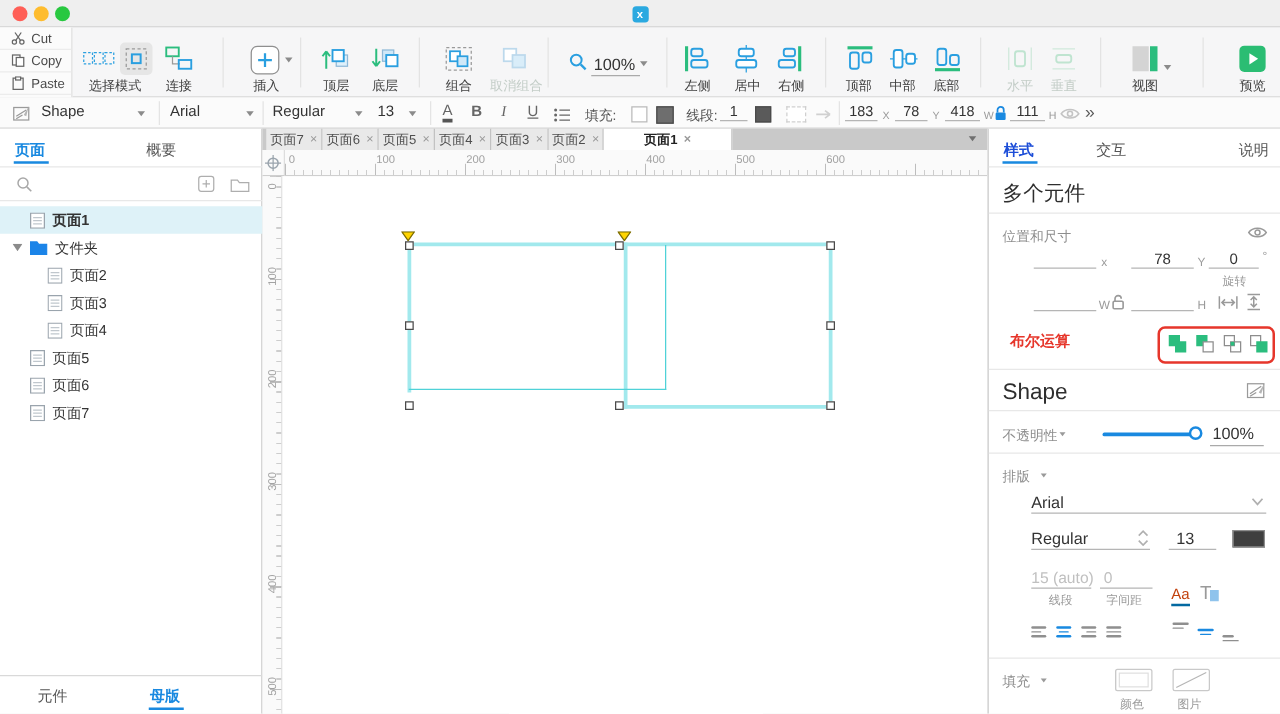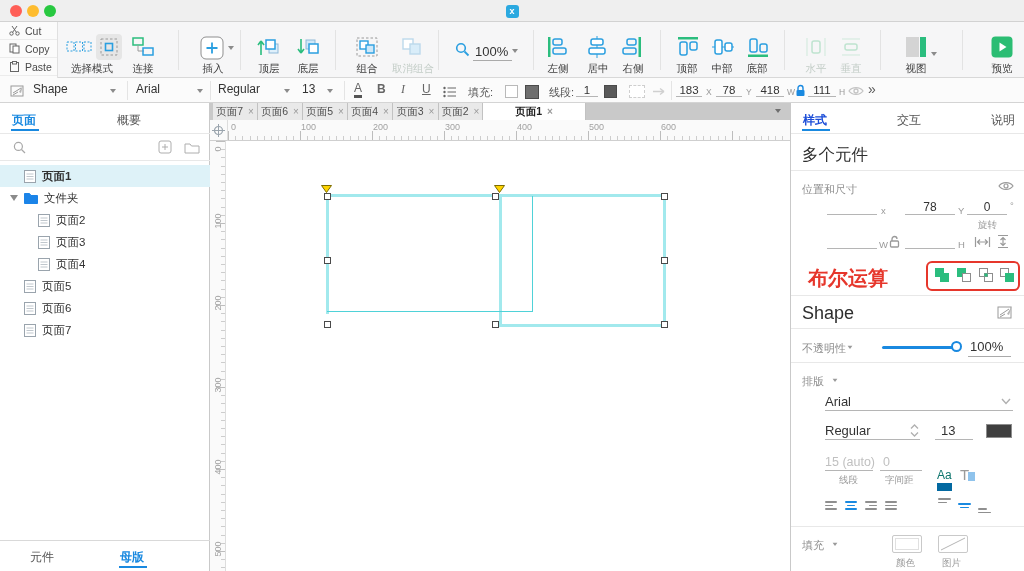--- a/index.html
+++ b/index.html
@@ -522,21 +522,21 @@
 <div class="handle" style="left:661px;top:193px"></div>
 <div class="handle" style="left:324px;top:257px"></div>
 <div class="handle" style="left:661px;top:257px"></div>
 <div class="handle" style="left:324px;top:321px"></div>
 <div class="handle" style="left:492px;top:321px"></div>
 <div class="handle" style="left:661px;top:321px"></div>
 
 <div class="abs inspector"></div>
 <span class="abs insp-tab active" style="left:803px;top:112px">样式</span>
 <div class="abs blue-underline" style="left:802px;top:129px;width:28px"></div>
-<span class="abs insp-tab" style="left:897px;top:112px">交互</span>
+<span class="abs insp-tab" style="left:877px;top:112px">交互</span>
 <span class="abs insp-tab" style="left:991px;top:112px">说明</span>
 <div class="abs hsep" style="left:791px;top:133px;width:233px"></div>
 
 <span class="abs big-head" style="left:802px;top:144px">多个元件</span>
 <div class="abs hsep" style="left:791px;top:170px;width:233px"></div>
 
 <span class="abs sec-label" style="left:802px;top:182px">位置和尺寸</span>
 <div class="abs" style="left:998px;top:180px">
   <svg width="16" height="12" viewBox="0 0 16 12">
       <path d="M1 6 C4 1.5 12 1.5 15 6 C12 10.5 4 10.5 1 6 Z" fill="none" stroke="#9a9a9a" stroke-width="1.2"></path>
@@ -566,21 +566,21 @@
   <svg width="17" height="12" viewBox="0 0 17 12">
       <path d="M1.5 1 V11 M15.5 1 V11 M3.5 6 H13.5 M6 3.5 L3.5 6 L6 8.5 M11 3.5 L13.5 6 L11 8.5" stroke="#9a9a9a" fill="none" stroke-width="1.2"></path>
     </svg>
 </div>
 <div class="abs" style="left:997px;top:234px">
   <svg width="12" height="15" viewBox="0 0 12 15">
       <path d="M1 1.5 H11 M1 13.5 H11 M6 3.5 V11.5 M3.5 6 L6 3.5 L8.5 6 M3.5 9 L6 11.5 L8.5 9" stroke="#9a9a9a" fill="none" stroke-width="1.2"></path>
     </svg>
 </div>
 
-<span class="abs red" style="left:808px;top:265px;font-size:20px;font-weight:bold">布尔运算</span>
+<span class="abs red" style="left:808px;top:265px;font-size:12px;font-weight:bold">布尔运算</span>
 <div class="redbox" style="left:926px;top:261px;width:94px;height:30px"></div>
 <div class="abs" style="left:934px;top:267px">
   <svg width="16" height="16" viewBox="0 0 16 16">
       <rect x="1" y="1" width="9" height="9" fill="#2bbd7e"></rect>
       <rect x="6" y="6" width="9" height="9" fill="#2bbd7e"></rect>
     </svg>
 </div>
 <div class="abs" style="left:956px;top:267px">
   <svg width="16" height="16" viewBox="0 0 16 16">
       <rect x="1" y="1" width="9" height="9" fill="#2bbd7e"></rect>
@@ -636,21 +636,21 @@
 <span class="abs" style="left:941px;top:423px;font-size:13px;color:#333">13</span>
 <div class="abs" style="left:935px;top:439px;width:38px;height:1px;background:#b5b5b5"></div>
 <div class="abs" style="left:986px;top:424px;width:26px;height:14px;background:#3f3f3f;border:1px solid #8d8d8d"></div>
 
 <span class="abs dim-val" style="left:825px;top:455px">15 (auto)</span>
 <div class="abs" style="left:825px;top:470px;width:48px;height:1px;background:#b5b5b5"></div>
 <span class="small-cap" style="left:839px;top:474px">线段</span>
 <span class="abs dim-val" style="left:883px;top:455px">0</span>
 <div class="abs" style="left:880px;top:470px;width:42px;height:1px;background:#b5b5b5"></div>
 <span class="small-cap" style="left:885px;top:474px">字间距</span>
-<span class="abs" style="left:937px;top:468px;font-size:12px;color:#0f766e;border-bottom:8px solid #0369a1;padding-bottom:1px">Aa</span>
+<span class="abs" style="left:937px;top:468px;font-size:12px;color:#c2410c;border-bottom:2px solid #0369a1;padding-bottom:1px">Aa</span>
 <span class="abs" style="left:960px;top:466px;font-size:15px;color:#9a9a9a">T</span>
 <div class="abs" style="left:968px;top:472px;width:7px;height:9px;background:#8fc3ec"></div>
 
 <div class="abs bars" style="left:825px;top:501px;width:12px">
     <i style="width:12px"></i>
     <i style="width:8px"></i>
     <i style="width:12px"></i>
   </div>
 <div class="abs bars blue" style="left:845px;top:501px;width:12px">
     <i style="width:12px"></i>

